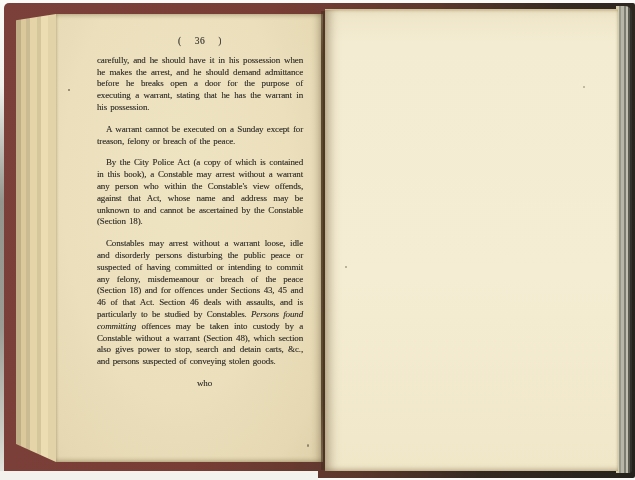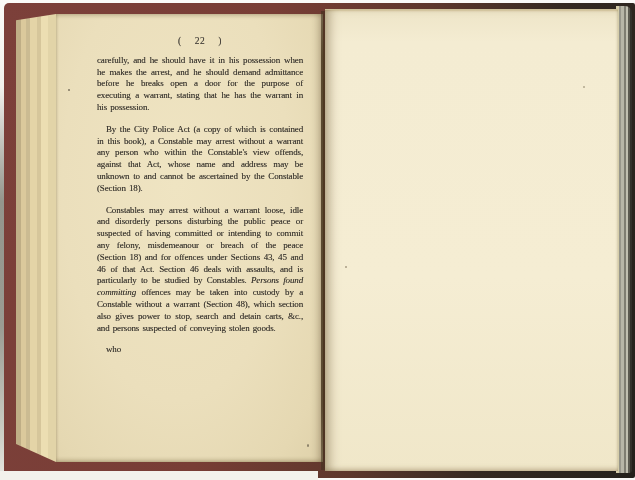--- a/index.html
+++ b/index.html
@@ -43,21 +43,21 @@
 
   
   .text-col{position:absolute;left:41px;top:22px;width:206px;color:var(--ink);
     font-size:9px;line-height:11.8px;letter-spacing:-0.15px;word-spacing:1.1px;text-align:justify;
     text-shadow:0 0 .4px rgba(56,52,46,.55);}
   .running-head{display:flex;justify-content:center;align-items:center;gap:13px;
     font-size:9.5px;color:#45403a;margin-bottom:7px;letter-spacing:.5px;}
   .text-col p{margin-top:10px;text-indent:9px;}
   .text-col p.first{margin-top:0;text-indent:0;}
   .italic{font-style:italic;}
-  .catchword{margin-top:0;text-align:left;text-indent:0;}
+  .catchword{margin-top:0;text-align:center;text-indent:0;}
 
   .speck{position:absolute;border-radius:50%;}
   .s1{left:194px;top:59px;width:2px;height:2px;background:#8a7f68;}
   .s2{left:345px;top:266px;width:2px;height:2px;background:#a89d85;}
   .s3{left:68px;top:89px;width:2px;height:2px;background:#7e7460;}
   .s4{left:307px;top:444px;width:2px;height:3px;background:#8a8068;}
   .s5{left:583px;top:86px;width:2px;height:2px;background:#b0a78d;}
 </style>
 </head>
 <body>
@@ -66,24 +66,25 @@
   <div class="backdrop-left"></div>
   <div class="cover"></div>
   <div class="below-cover-strip"></div>
   <div class="edges-left"></div>
   <div class="edges-right"></div>
 
   <div class="page-left">
     <div class="text-col">
       <div class="running-head">
         <span>(</span>
-        <span>22</span>
+        <span>36</span>
         <span>)</span>
       </div>
       <p class="first">carefully, and he should have it in his possession when he makes the arrest, and he should demand admittance before he breaks open a door for the purpose of executing a warrant, stating that he has the warrant in his possession.</p>
+      <p>A warrant cannot be executed on a Sunday except for treason, felony or breach of the peace.</p>
       <p>By the City Police Act (a copy of which is contained in this book), a Constable may arrest without a warrant any person who within the Constable's view offends, against that Act, whose name and address may be unknown to and cannot be ascertained by the Constable (Section 18).</p>
       <p><span>Constables may arrest without a warrant loose, idle and disorderly persons disturbing the public peace or suspected of having committed or intending to commit any felony, misdemeanour or breach of the peace (Section 18) and for offences under Sections 43, 45 and 46 of that Act.  Section 46 deals with assaults, and is particularly to be studied by Constables.  </span><span class="italic">Persons found committing</span><span> offences may be taken into custody by a Constable without a warrant (Section 48), which section also gives power to stop, search and detain carts, &amp;c., and persons suspected of conveying stolen goods.</span></p>
       <p class="catchword">who</p>
     </div>
   </div>
 
   <div class="gutter"></div>
   <div class="page-right"></div>
 
   <div class="speck s1"></div>

